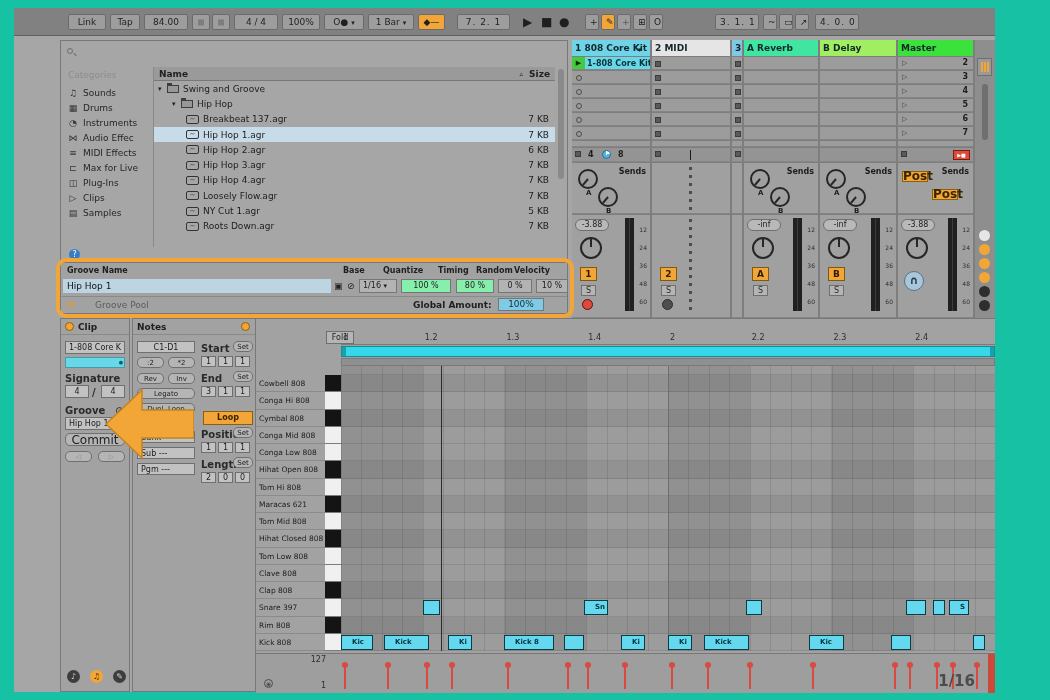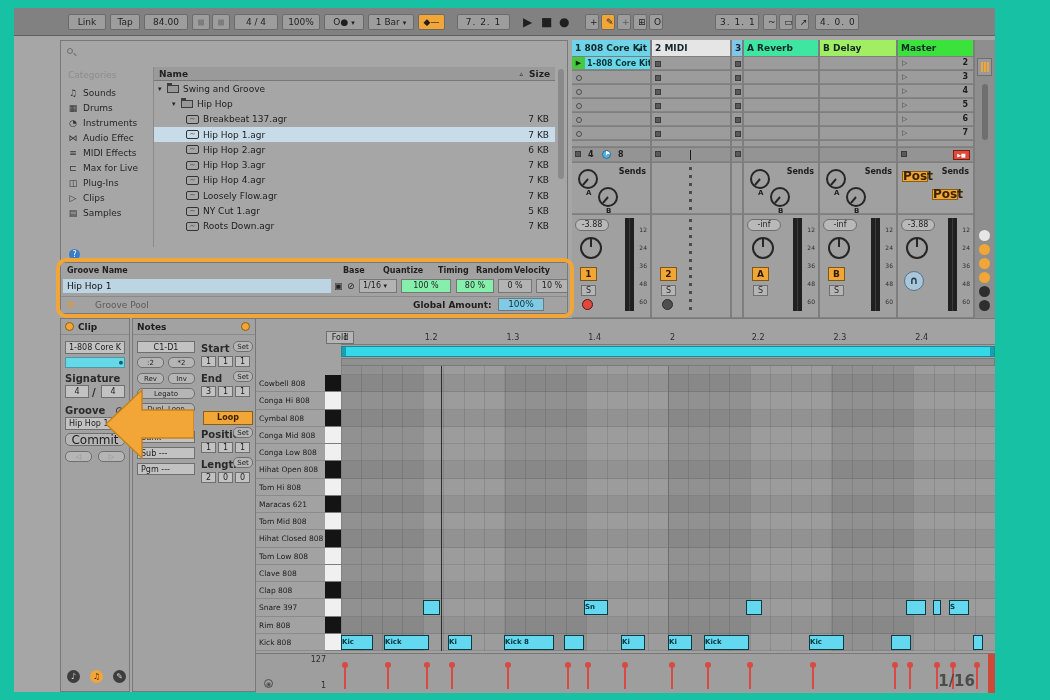--- a/index.html
+++ b/index.html
@@ -144,21 +144,21 @@
   .key.black { background:#141414; } .key.white { background:#f0f0f0; }
   .grid { position:absolute; left:85px; top:47px; width:654px; height:285px; background-color:#9c9c9c;
           background-image:
             repeating-linear-gradient(90deg, rgba(0,0,0,0.07) 0 81.75px, rgba(0,0,0,0.0) 81.75px 163.5px),
             repeating-linear-gradient(90deg, rgba(0,0,0,0.10) 0 1px, transparent 1px 20.44px),
             repeating-linear-gradient(0deg, rgba(0,0,0,0.10) 0 1px, transparent 1px 17.25px); }
   .rowtint { position:absolute; left:0; width:100%; height:17.25px; background:rgba(0,0,0,0.06); }
   .barline { position:absolute; top:0; width:1px; height:100%; background:#6e6e6e; }
   .playhead { position:absolute; top:0; width:1px; height:100%; background:#2d2d2d; }
   .note { position:absolute; height:15px; background:#63d8ee; border:1px solid #0e3a42; font-size:7px; font-weight:bold;
-          color:#06343c; line-height:13px; padding-left:0; overflow:hidden; white-space:nowrap; }
+          color:#06343c; line-height:13px; padding-left:10px; overflow:hidden; white-space:nowrap; }
   .vel-lane { position:absolute; left:0; right:0; top:334px; height:40px; background:#9e9e9e; border-top:1px solid #777; }
   .vel-127 { position:absolute; left:40px; top:1px; width:30px; text-align:right; font-size:8px; color:#2e2e2e; }
   .vel-1 { position:absolute; left:40px; bottom:3px; width:30px; text-align:right; font-size:8px; color:#2e2e2e; }
   .vel-toggle { position:absolute; left:8px; bottom:5px; width:9px; height:9px; border:1px solid #4c4c4c; border-radius:50%; font-size:6px; line-height:8px; text-align:center; color:#4c4c4c; }
   .stems { position:absolute; left:85px; top:0; width:654px; height:100%; }
   .stem { position:absolute; bottom:4px; width:2px; height:24px; background:#d84a42; }
   .stem::before { content:""; position:absolute; left:-2px; top:-3px; width:6px; height:6px; border-radius:50%; background:#d84a42; }
   .grid-size-label { position:absolute; right:20px; bottom:3px; font-size:15px; font-weight:bold; color:#4c4c4c; }
   .vel-scroll { position:absolute; right:0; top:0; width:7px; height:100%; background:#cc4a3a; }
 

